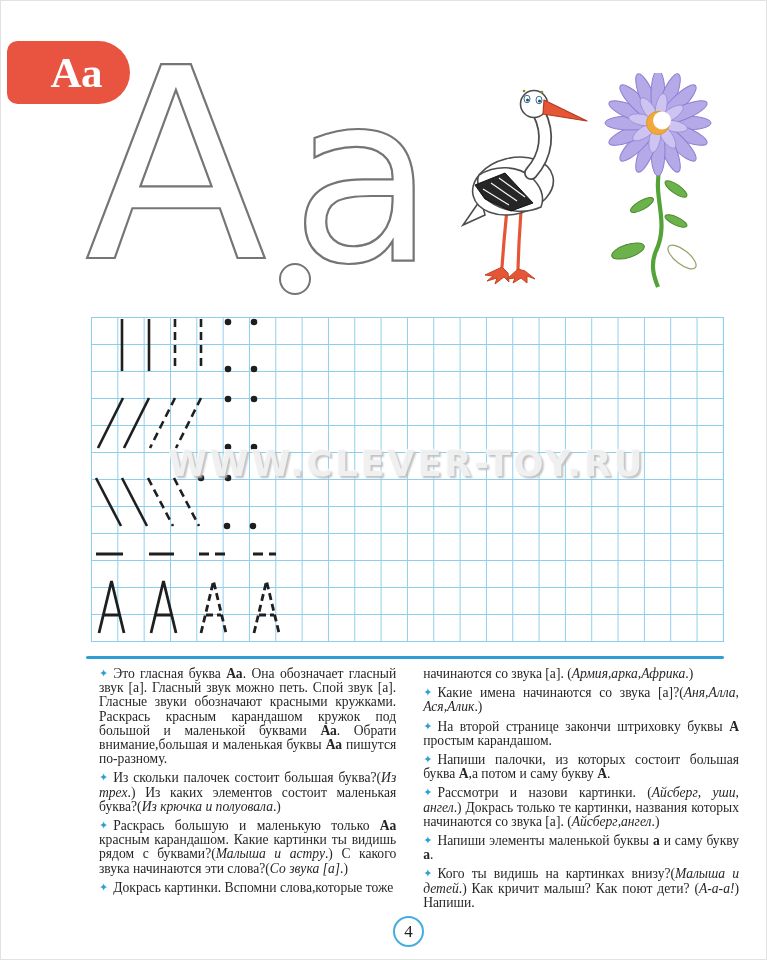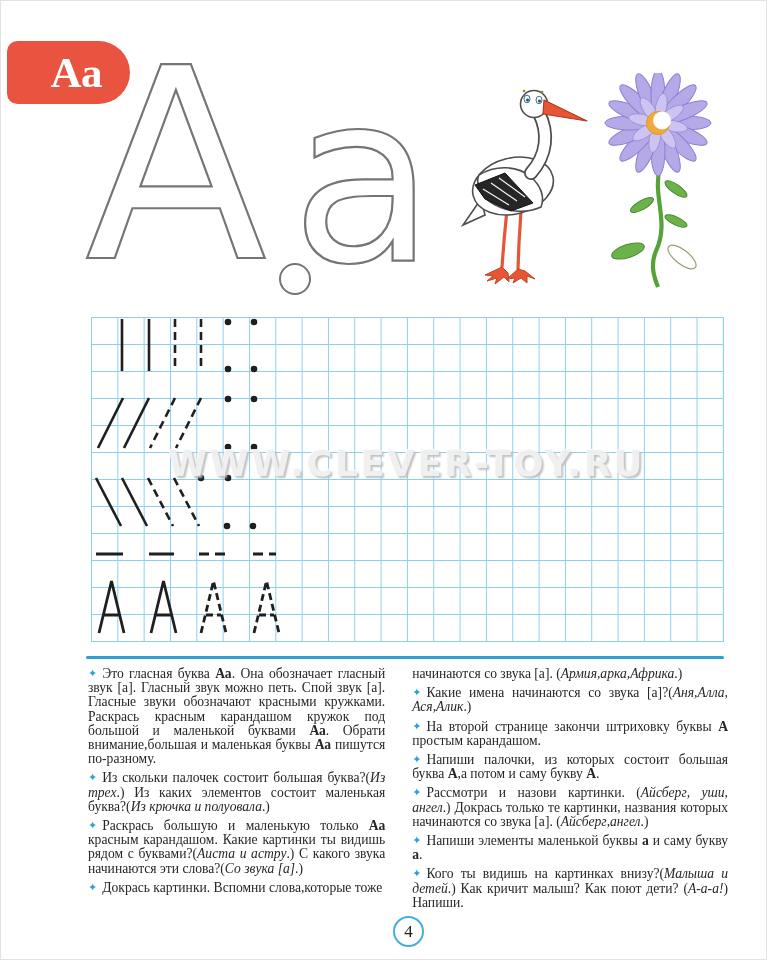--- a/index.html
+++ b/index.html
@@ -21,21 +21,21 @@
                          linear-gradient(to bottom,var(--grid-line) 1px,transparent 1px);
         background-size:26.33px 27px;
         border-right:1px solid var(--grid-line);border-bottom:1px solid var(--grid-line);}
   .strokes{position:absolute;left:0;top:0;}
   .watermark{position:absolute;left:0;top:127px;width:100%;text-align:center;
              font-family:"DejaVu Sans",sans-serif;font-weight:bold;font-size:35px;
              letter-spacing:3px;color:var(--watermark);opacity:.92;
              text-shadow:2px 2px 2px #bdbdbd,-1px -1px 0 #fafafa;white-space:nowrap;}
   
   .divider{position:absolute;left:85px;top:655px;width:638px;height:3px;background:var(--divider);border-radius:2px;}
-  .columns{position:absolute;left:87px;top:666px;width:640px;display:flex;gap:27px;}
+  .columns{position:absolute;left:98px;top:666px;width:640px;display:flex;gap:27px;}
   .col{color:var(--ink);font-size:13.6px;line-height:14.2px;text-align:justify;}
   .col.left{width:303px;}
   .col.right{width:322px;}
   .para{margin:0 0 5px 0;}
   .para b{font-weight:bold;}
   .para i{}
   .bullet{color:var(--bullet);font-size:11px;margin-right:5px;position:relative;top:-1px;}
   
   .pagenum{position:absolute;left:392px;top:915px;width:31px;height:31px;border:2px solid var(--page-circle);
            border-radius:50%;display:flex;align-items:center;justify-content:center;box-sizing:border-box;}
@@ -178,21 +178,21 @@
     </svg>
     <div class="watermark">WWW.CLEVER-TOY.RU</div>
   </div>
 
   <div class="divider"></div>
 
   <div class="columns">
     <div class="col left">
         <p class="para"><span class="bullet">✦</span><span>Это гласная буква </span><b>Аа</b><span>. Она обозначает гласный звук [а]. Гласный звук можно петь. Спой звук [а]. Гласные звуки обозначают красными кружками. Раскрась красным карандашом кружок под большой и маленькой буквами </span><b>Аа</b><span>. Обрати внимание,большая и маленькая буквы </span><b>Аа</b><span> пишутся по-разному.</span></p>
         <p class="para"><span class="bullet">✦</span><span>Из скольки палочек состоит большая буква?(</span><i>Из трех</i><span>.) Из каких элементов состоит маленькая буква?(</span><i>Из крючка и полуовала</i><span>.)</span></p>
-        <p class="para"><span class="bullet">✦</span><span>Раскрась большую и маленькую только </span><b>Аа</b><span> красным карандашом. Какие картинки ты видишь рядом  с буквами?(</span><i>Аиста и астру</i><span>.) С какого звука начинаются эти слова?(</span><i>Со звука [а]</i><span>.)</span></p>
+        <p class="para"><span class="bullet">✦</span><span>Раскрась большую и маленькую только </span><b>Аа</b><span> красным карандашом. Какие картинки ты видишь рядом  с буквами?(</span><i>Малыша и астру</i><span>.) С какого звука начинаются эти слова?(</span><i>Со звука [а]</i><span>.)</span></p>
         <p class="para"><span class="bullet">✦</span><span>Докрась картинки. Вспомни слова,которые тоже</span></p>
       </div>
     <div class="col right">
         <p class="para"><span>начинаются со звука [а]. (</span><i>Армия,арка,Африка</i><span>.)</span></p>
         <p class="para"><span class="bullet">✦</span><span>Какие имена начинаются со звука [а]?(</span><i>Аня,Алла, Ася,Алик</i><span>.)</span></p>
         <p class="para"><span class="bullet">✦</span><span>На второй странице закончи штриховку буквы </span><b>А</b><span> простым карандашом.</span></p>
         <p class="para"><span class="bullet">✦</span><span>Напиши палочки, из которых состоит большая буква </span><b>А</b><span>,а потом  и саму букву </span><b>А</b><span>.</span></p>
         <p class="para"><span class="bullet">✦</span><span>Рассмотри и назови картинки. (</span><i>Айсберг, уши, ангел</i><span>.) Докрась только те картинки, названия которых начинаются со звука [а]. (</span><i>Айсберг,ангел</i><span>.)</span></p>
         <p class="para"><span class="bullet">✦</span><span>Напиши элементы маленькой буквы </span><b>а</b><span> и саму букву </span><b>а</b><span>.</span></p>
         <p class="para"><span class="bullet">✦</span><span>Кого ты видишь на картинках внизу?(</span><i>Малыша и детей</i><span>.) Как кричит малыш? Как поют дети? (</span><i>А-а-а!</i><span>) Напиши.</span></p>

